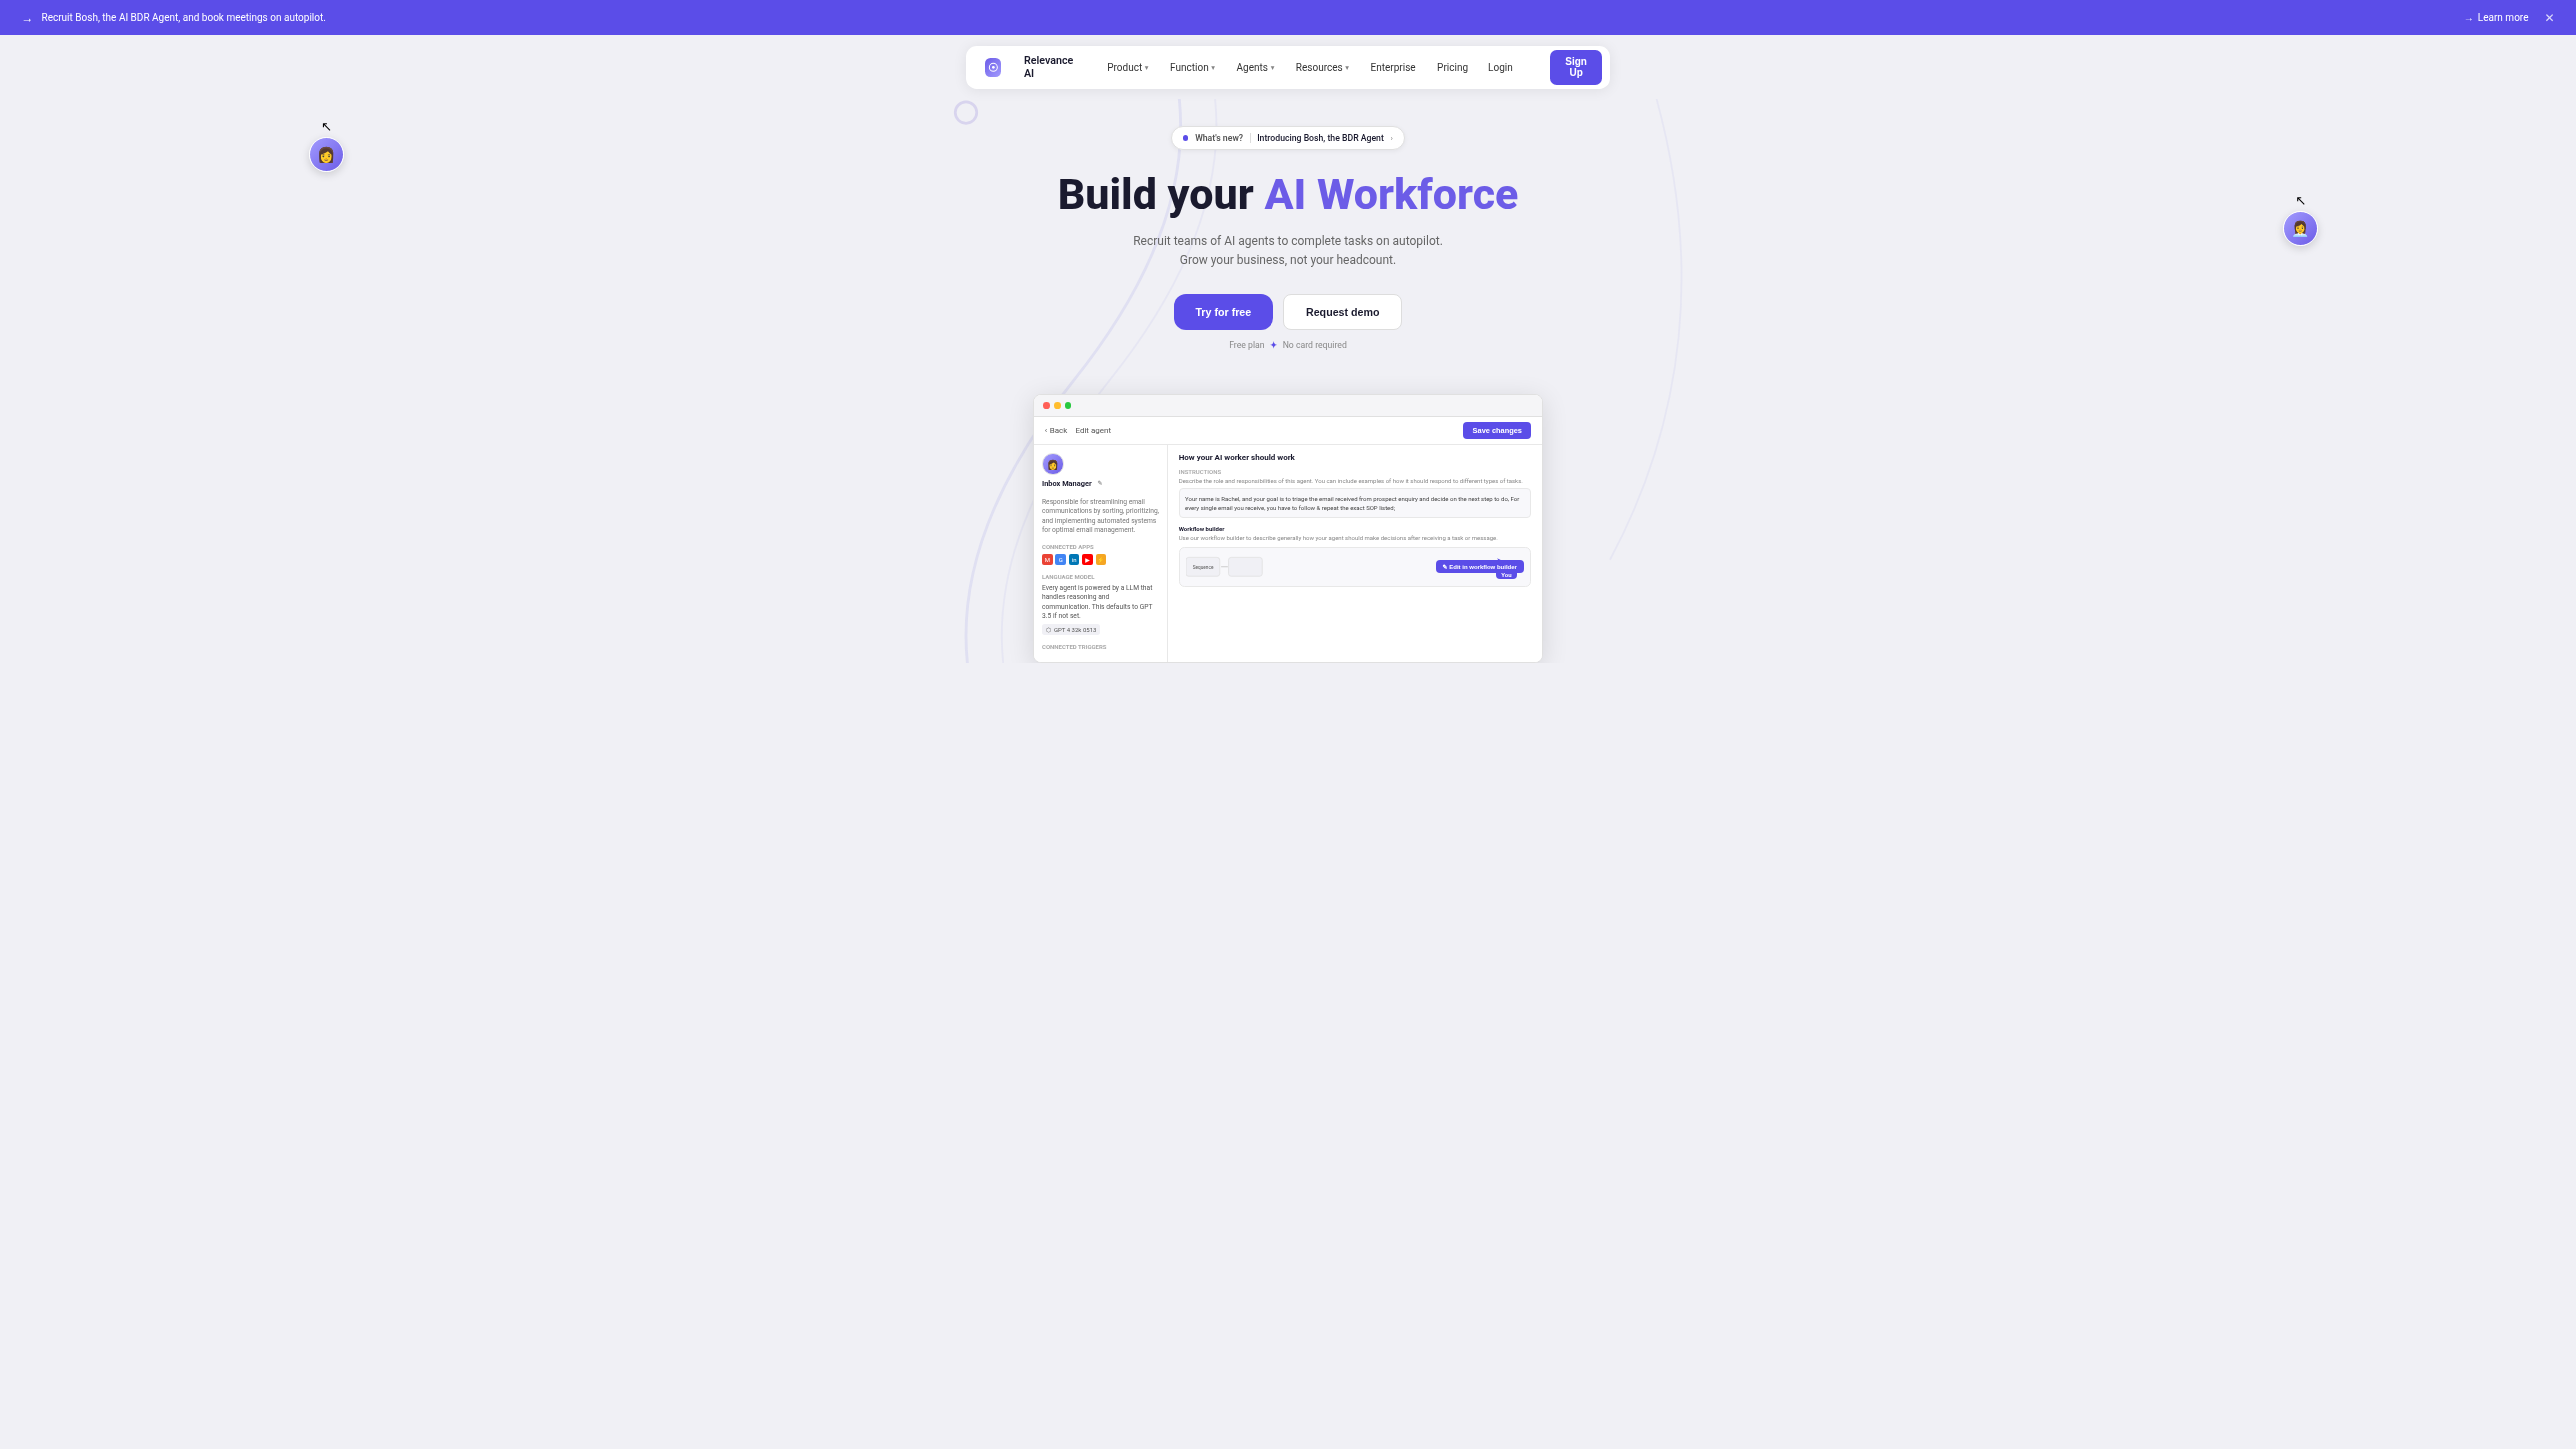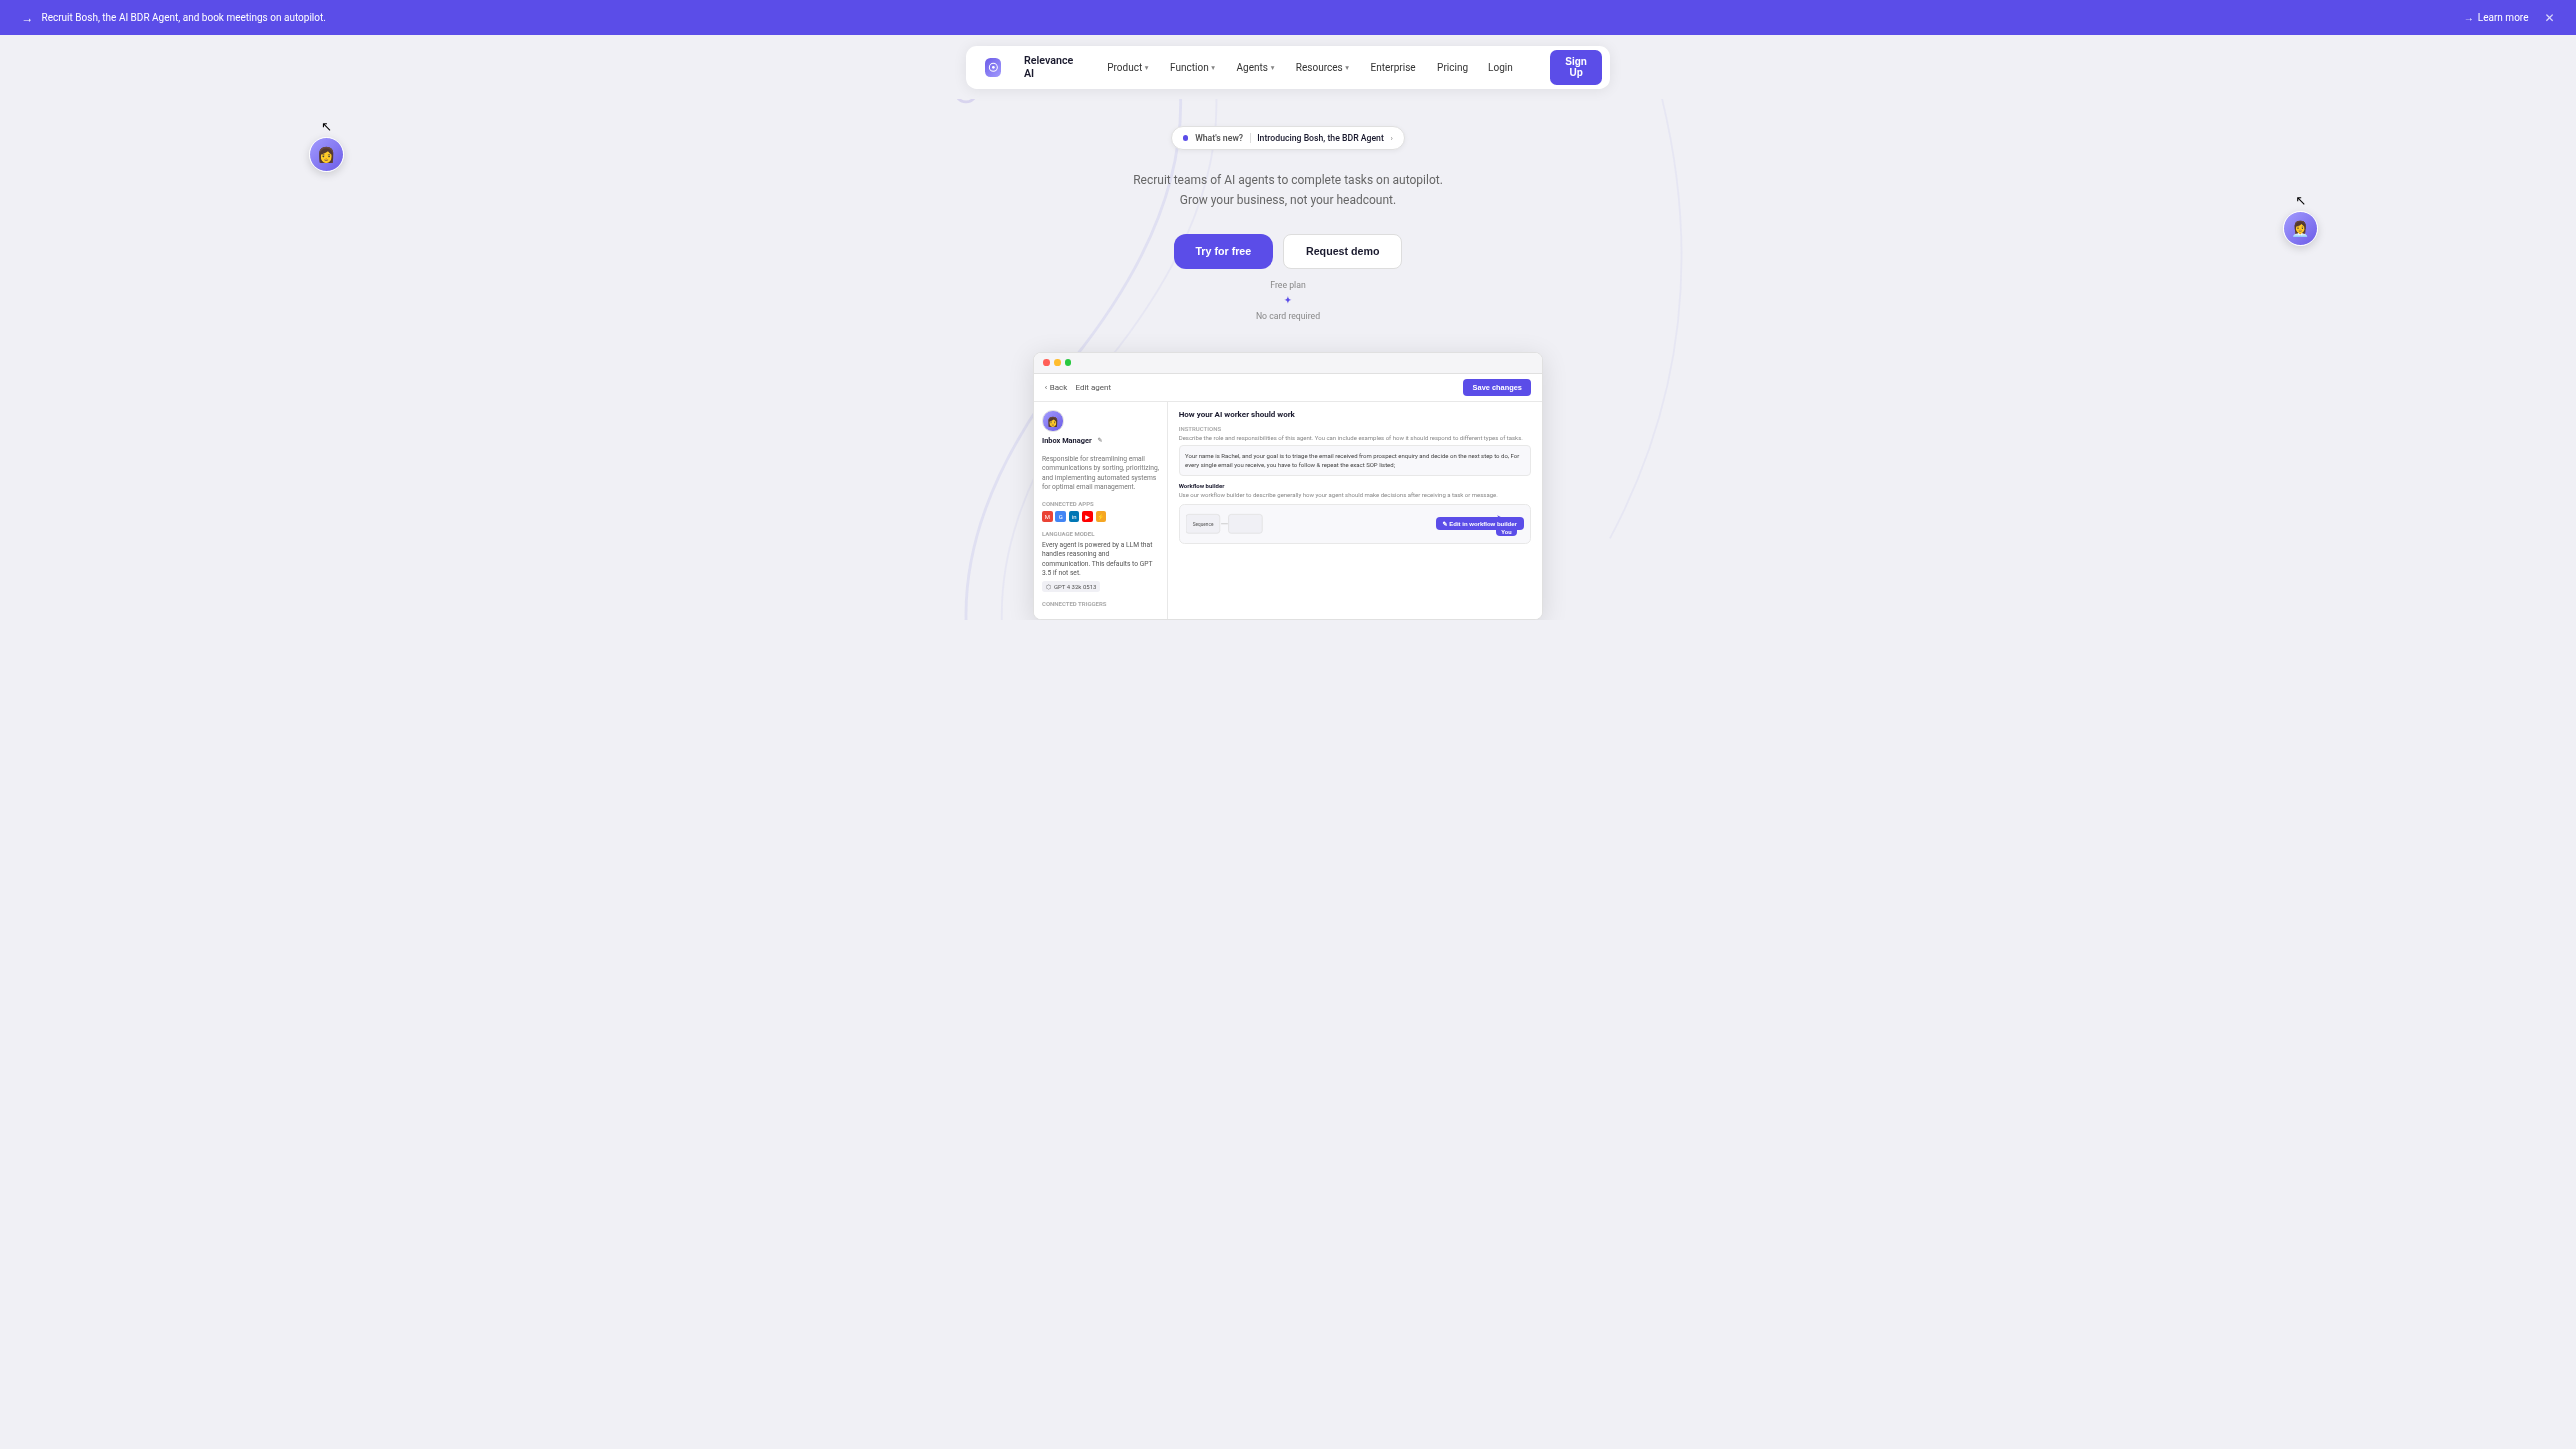--- a/index.html
+++ b/index.html
@@ -275,27 +275,26 @@
       border: 1.3px solid #ddd;
       border-radius: 8px;
       padding: 10.7px 21.5px;
       font-size: 10.7px;
       font-weight: 600;
       cursor: pointer;
     }
     .cta-note {
       font-size: 8.7px;
       color: #888;
-      margin-bottom: 31px;
+      margin-bottom: 44px;
       position: relative;
       z-index: 2;
       display: flex;
       align-items: center;
       gap: 5.4px;
-      flex-direction: column;
     }
     .cta-note-divider { color: #5b4de8; font-weight: bold; }
 
     
     .app-screenshot {
       width: 100%;
       max-width: 510px;
       background: white;
       border-radius: 8px;
       box-shadow: 0 5.4px 27px rgba(0,0,0,0.12);
@@ -584,20 +583,24 @@
   </div>
 
   <div class="whats-new">
     <div class="whats-new-dot"></div>
     <span class="whats-new-label">What's new?</span>
     <div class="whats-new-divider"></div>
     <span class="whats-new-link">Introducing Bosh, the BDR Agent</span>
     <span class="whats-new-arrow">›</span>
   </div>
 
+  <h1 class="hero-headline">
+    <span>Build your</span>
+    <span class="purple">AI Workforce</span>
+  </h1>
 
   <p class="hero-sub">
     <span>Recruit teams of AI agents to complete tasks on autopilot.</span><br>
     <span>Grow your business, not your headcount.</span>
   </p>
 
   <div class="cta-row">
     <button class="cta-primary">Try for free</button>
     <button class="cta-secondary">Request demo</button>
   </div>

